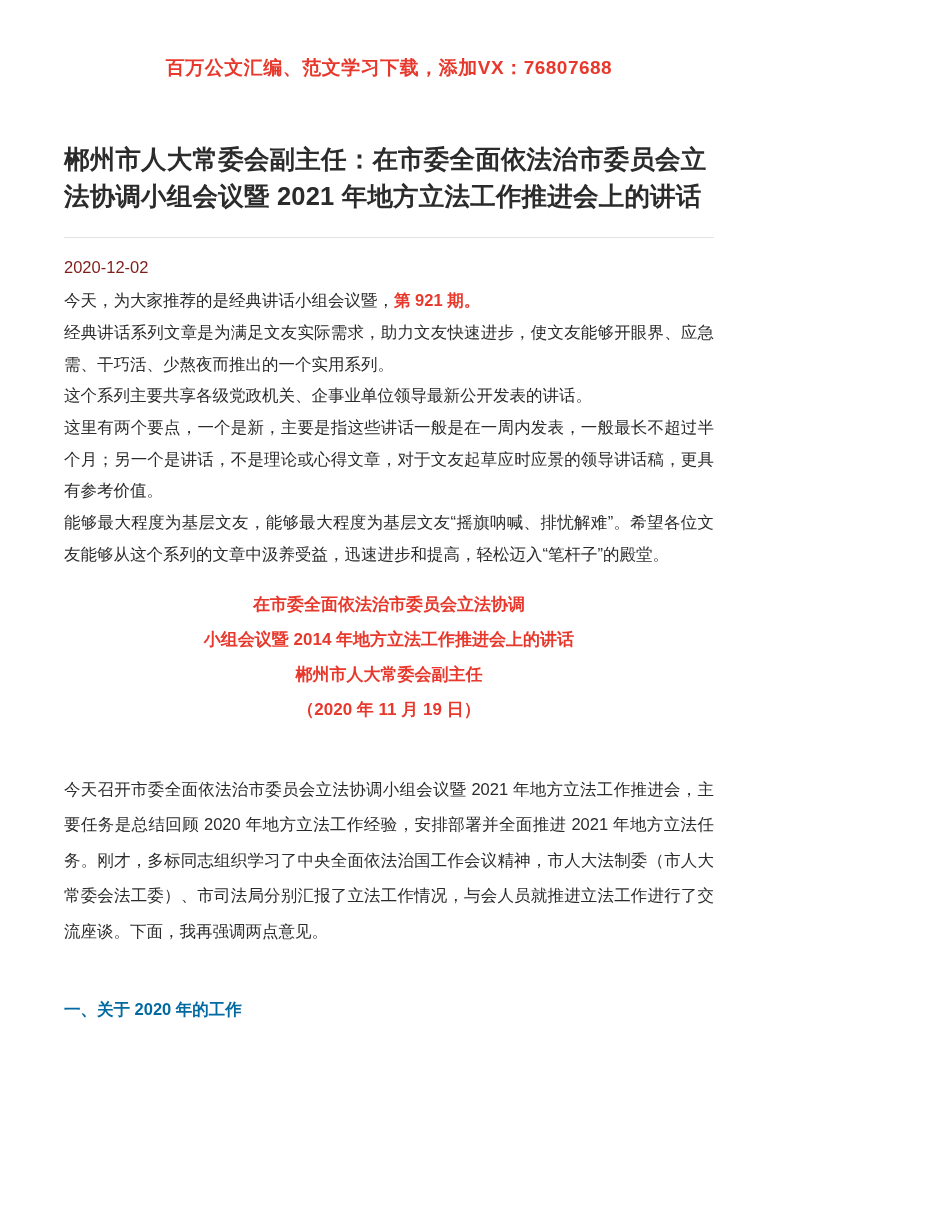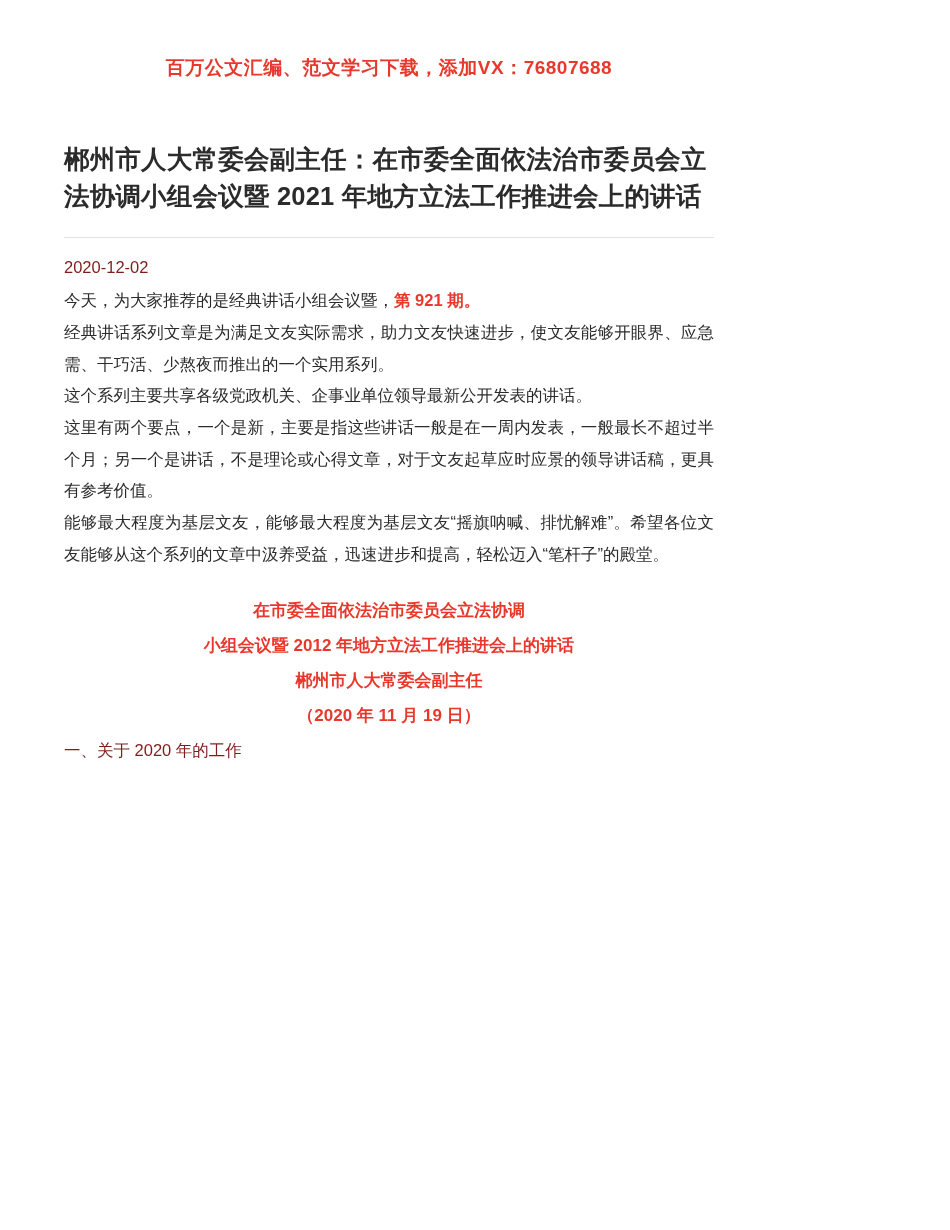--- a/index.html
+++ b/index.html
@@ -65,42 +65,43 @@
   }
   .bold {
     font-weight: 400;
   }
   .red-bold {
     color: #e8382c;
     font-weight: 700;
   }
   .center-block {
     text-align: center;
-    margin-top: 24px;
+    margin-top: 18px;
   }
   .center-line {
     color: #e8382c;
     font-weight: 700;
     font-size: 17px;
     line-height: 2.05;
   }
   .body-block {
     margin-top: 44px;
   }
   .body-para {
     font-size: 16.5px;
     line-height: 2.15;
     color: #2b2b2b;
     text-align: justify;
     margin: 0;
   }
   .section-heading {
-    color: #7f1d1d;
-    font-weight: 400;
+    color: #0369a1;
+    font-weight: 700;
     font-size: 16.5px;
+    margin-top: 44px;
     line-height: 2;
   }
 </style>
 </head>
 <body>
 
 <div class="page">
 
   <div class="promo-banner">百万公文汇编、范文学习下载，添加VX：76807688</div>
 
@@ -117,22 +118,25 @@
     <p class="para"><span class="serif">经典讲话</span><span>系列文章是为满足文友实际需求，助力文友快速进步，使文友能够开眼界、应急需、干巧活、少熬夜而推出的一个实用系列。</span></p>
 
     <p class="para">这个系列主要共享各级党政机关、企事业单位领导最新公开发表的讲话。</p>
 
     <p class="para"><span>这里有两个要点，</span><span class="bold">一个是新，</span><span>主要是指这些讲话一般是在一周内发表，一般最长不超过半个月；</span><span class="bold">另一个是讲话，</span><span>不是理论或心得文章，对于文友起草应时应景的领导讲话稿，更具有参考价值。</span></p>
 
     <p class="para"><span class="bold">能够最大程度为基层文友，</span><span>能够最大程度为基层文友“摇旗呐喊、排忧解难”。希望各位文友能够从这个系列的文章中汲养受益，迅速进步和提高，轻松迈入“笔杆子”的殿堂。</span></p>
 
     <div class="center-block">
       <div class="center-line">在市委全面依法治市委员会立法协调</div>
-      <div class="center-line">小组会议暨 2012 年地方立法工作推进会上的讲话</div>
+      <div class="center-line">小组会议暨 2014 年地方立法工作推进会上的讲话</div>
       <div class="center-line">郴州市人大常委会副主任</div>
       <div class="center-line">（2020 年 11 月 19 日）</div>
     </div>
 
+    <div class="body-block">
+      <p class="body-para">今天召开市委全面依法治市委员会立法协调小组会议暨 2021 年地方立法工作推进会，主要任务是总结回顾 2020 年地方立法工作经验，安排部署并全面推进 2021 年地方立法任务。刚才，多标同志组织学习了中央全面依法治国工作会议精神，市人大法制委（市人大常委会法工委）、市司法局分别汇报了立法工作情况，与会人员就推进立法工作进行了交流座谈。下面，我再强调两点意见。</p>
+    </div>
 
     <div class="section-heading">一、关于 2020 年的工作</div>
 
   </div>
 </div>
 
 </body></html>

